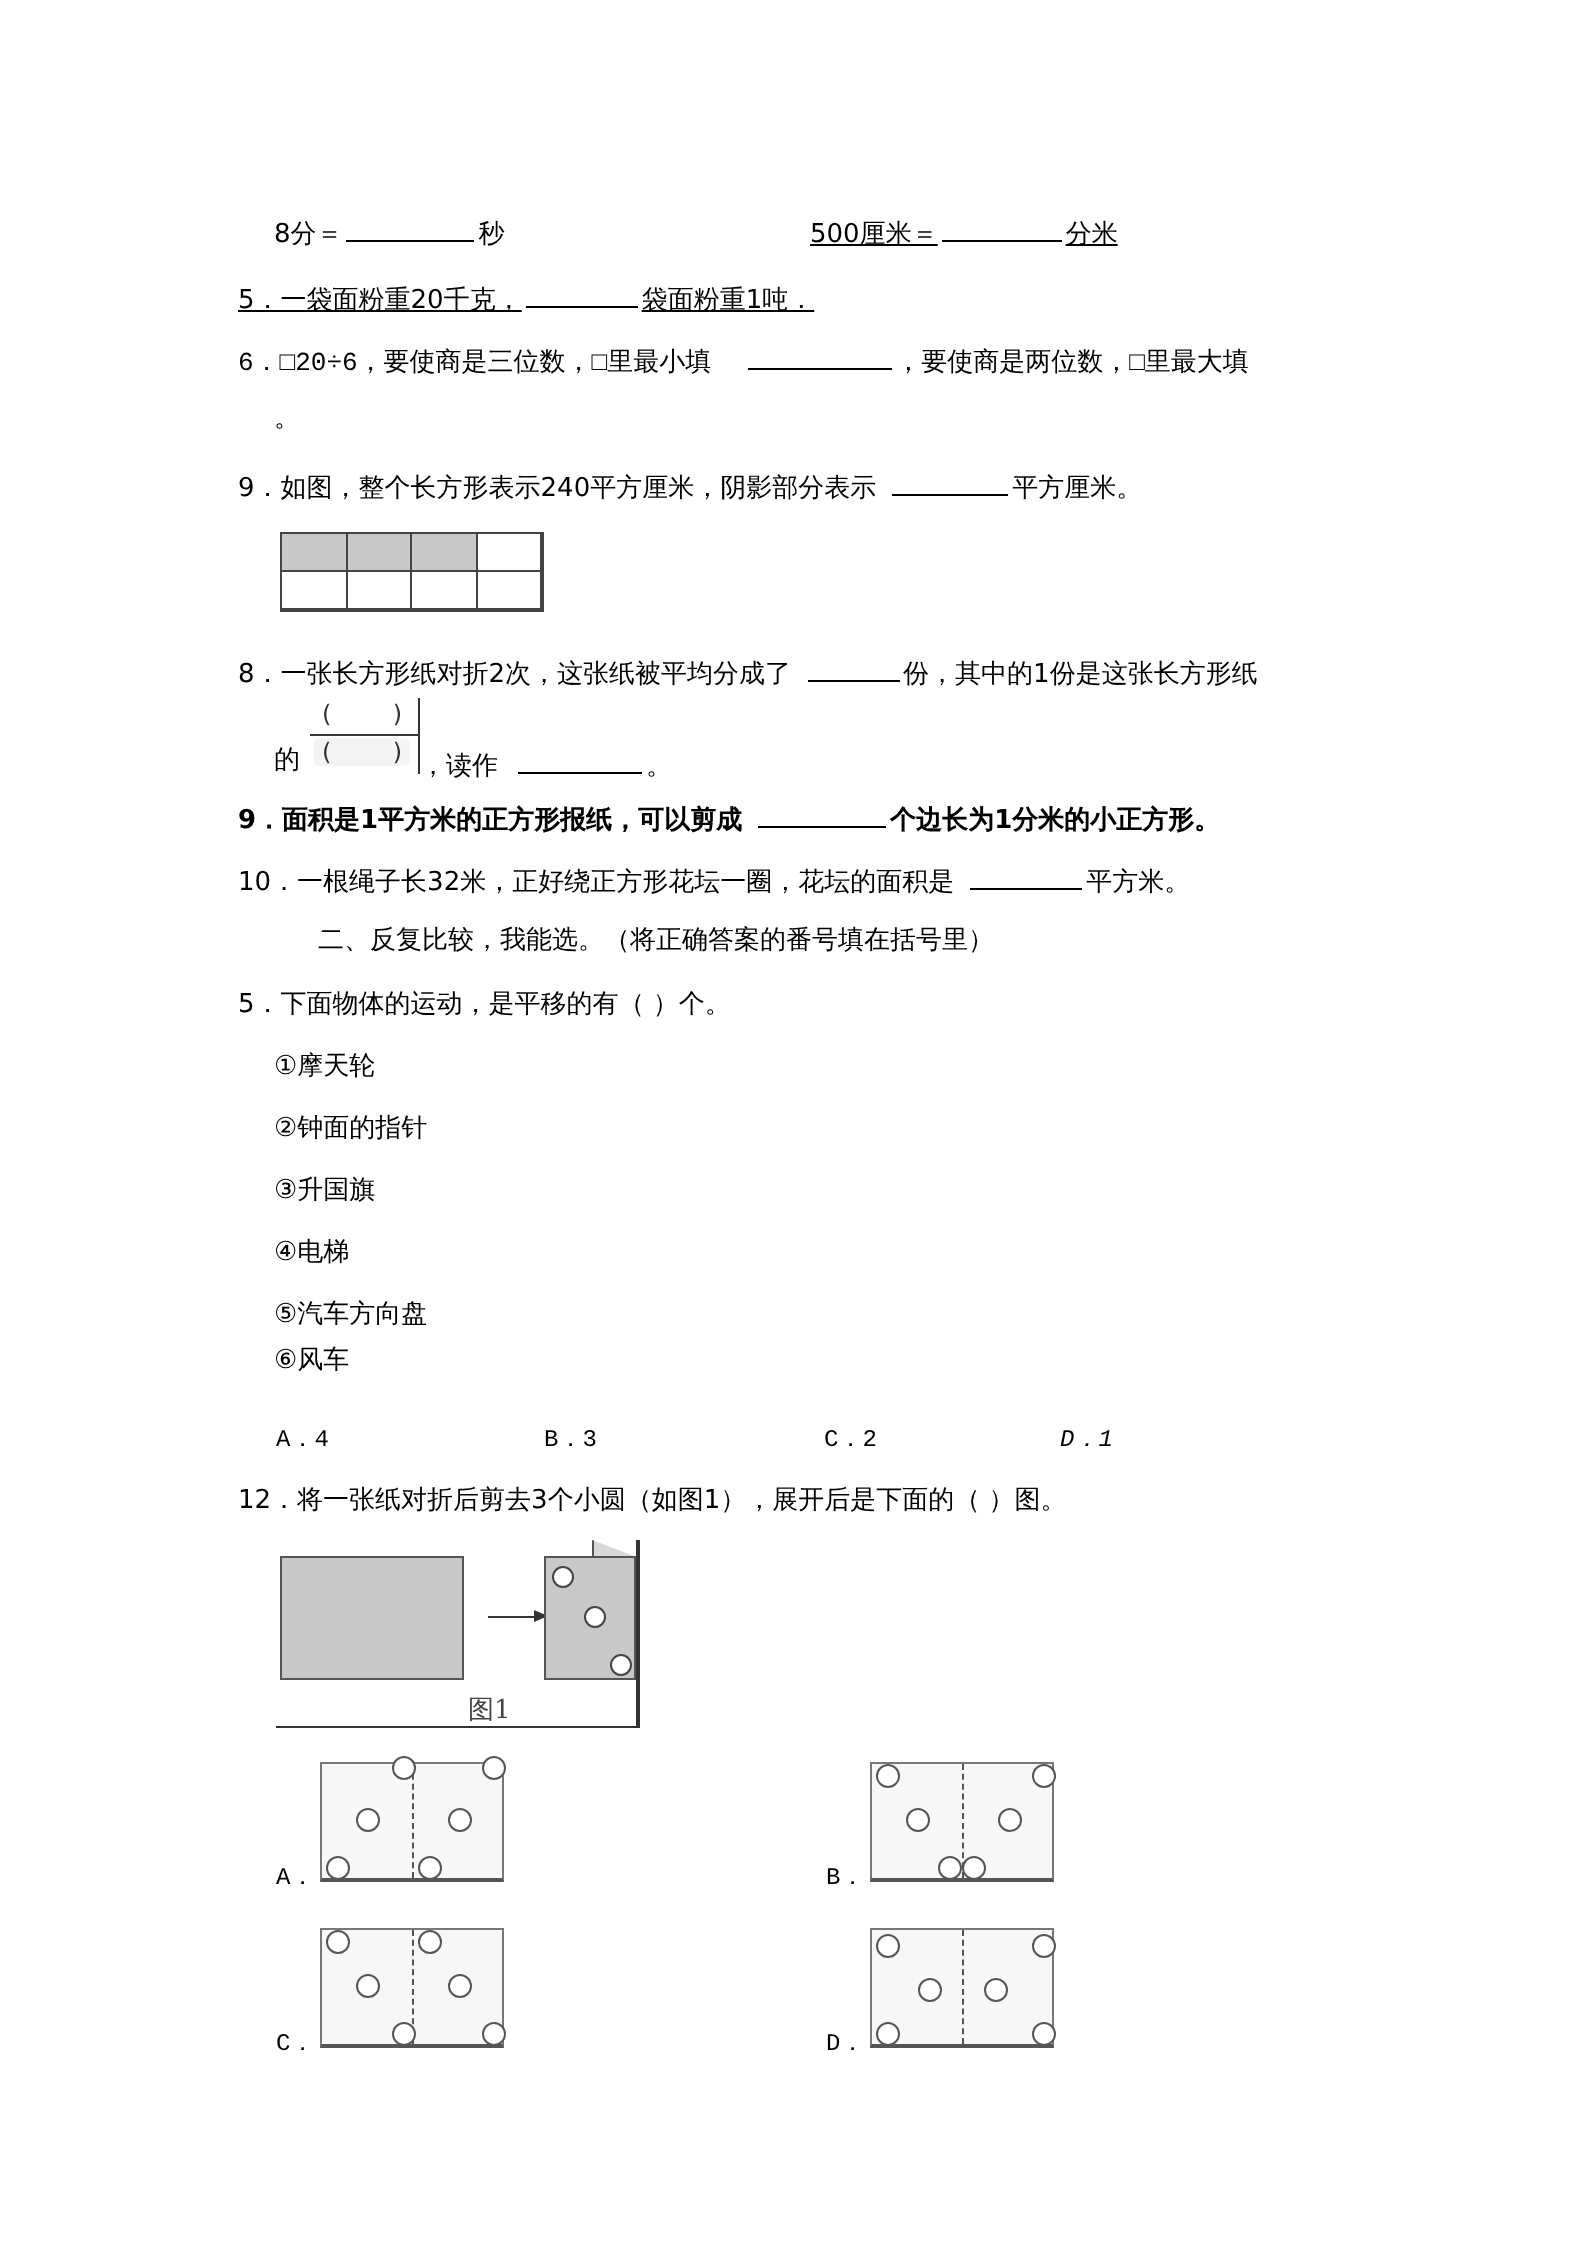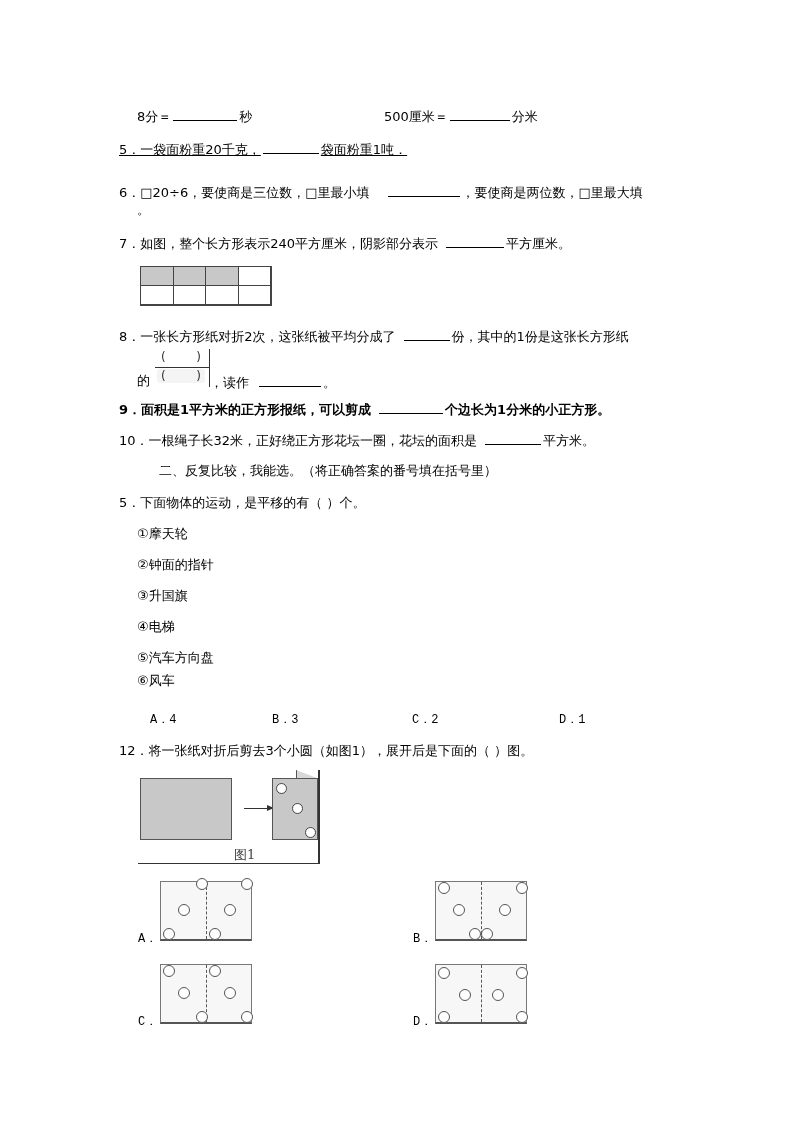--- a/index.html
+++ b/index.html
@@ -185,37 +185,37 @@
       background: #fff;
       border: 1px solid #555;
     }
   </style>
 </head>
 <body>
 
 <div class="line indent" style="top:106px;">
   <span>8分＝</span><span class="blank" style="width:64px;"></span><span>秒</span>
 </div>
-<div class="line" style="left:384px; top:106px;">
+<div class="line" style="left:405px; top:106px;text-decoration:underline;">
   <span>500厘米＝</span><span class="blank" style="width:60px;"></span><span>分米</span>
 </div>
 
 <div class="line" style="top:139px;text-decoration:underline;">
   <span>5．一袋面粉重20千克，</span><span class="blank" style="width:56px;"></span><span>袋面粉重1吨．</span>
 </div>
 
-<div class="line" style="top:182px;">
+<div class="line" style="top:170px;font-family:Liberation Mono, monospace;">
   <span>6．□20÷6，要使商是三位数，□里最小填</span><span style="display:inline-block;width:16px;"></span><span class="blank" style="width:72px;"></span><span>，要使商是两位数，□里最大填</span>
 </div>
 <div class="line indent" style="top:201px;">
   <span>。</span>
 </div>
 
 <div class="line" style="top:233px;">
-  <span>7．如图，整个长方形表示240平方厘米，阴影部分表示</span><span style="display:inline-block;width:6px;"></span><span class="blank" style="width:58px;"></span><span>平方厘米。</span>
+  <span>9．如图，整个长方形表示240平方厘米，阴影部分表示</span><span style="display:inline-block;width:6px;"></span><span class="blank" style="width:58px;"></span><span>平方厘米。</span>
 </div>
 <div class="grid7">
   <div class="cell shaded"></div>
   <div class="cell shaded"></div>
   <div class="cell shaded"></div>
   <div class="cell"></div>
   <div class="cell"></div>
   <div class="cell"></div>
   <div class="cell"></div>
   <div class="cell"></div>
@@ -257,24 +257,24 @@
 <div class="line" style="top:494px;">
   <span>5．下面物体的运动，是平移的有（      ）个。</span>
 </div>
 <div class="line indent" style="top:525px;"><span>①摩天轮</span></div>
 <div class="line indent" style="top:556px;"><span>②钟面的指针</span></div>
 <div class="line indent" style="top:587px;"><span>③升国旗</span></div>
 <div class="line indent" style="top:618px;"><span>④电梯</span></div>
 <div class="line indent" style="top:649px;"><span>⑤汽车方向盘</span></div>
 <div class="line indent" style="top:672px;"><span>⑥风车</span></div>
 
-<div class="line num" style="left:138px; top:711px;margin-left:12px;"><span>A．4</span></div>
+<div class="line num" style="left:138px; top:711px;"><span>A．4</span></div>
 <div class="line num" style="left:272px; top:711px;"><span>B．3</span></div>
 <div class="line num" style="left:412px; top:711px;"><span>C．2</span></div>
-<div class="line num" style="left:559px; top:711px;"><span>D．1</span></div>
+<div class="line num" style="left:530px; top:711px;font-style:italic;"><span>D．1</span></div>
 
 <div class="line" style="top:742px;">
   <span>12．将一张纸对折后剪去3个小圆（如图1），展开后是下面的（      ）图。</span>
 </div>
 
 <div class="fig1">
   <div class="rect"></div>
   <div class="arrow"></div>
   <div class="flap"></div>
   <div class="folded"></div>

